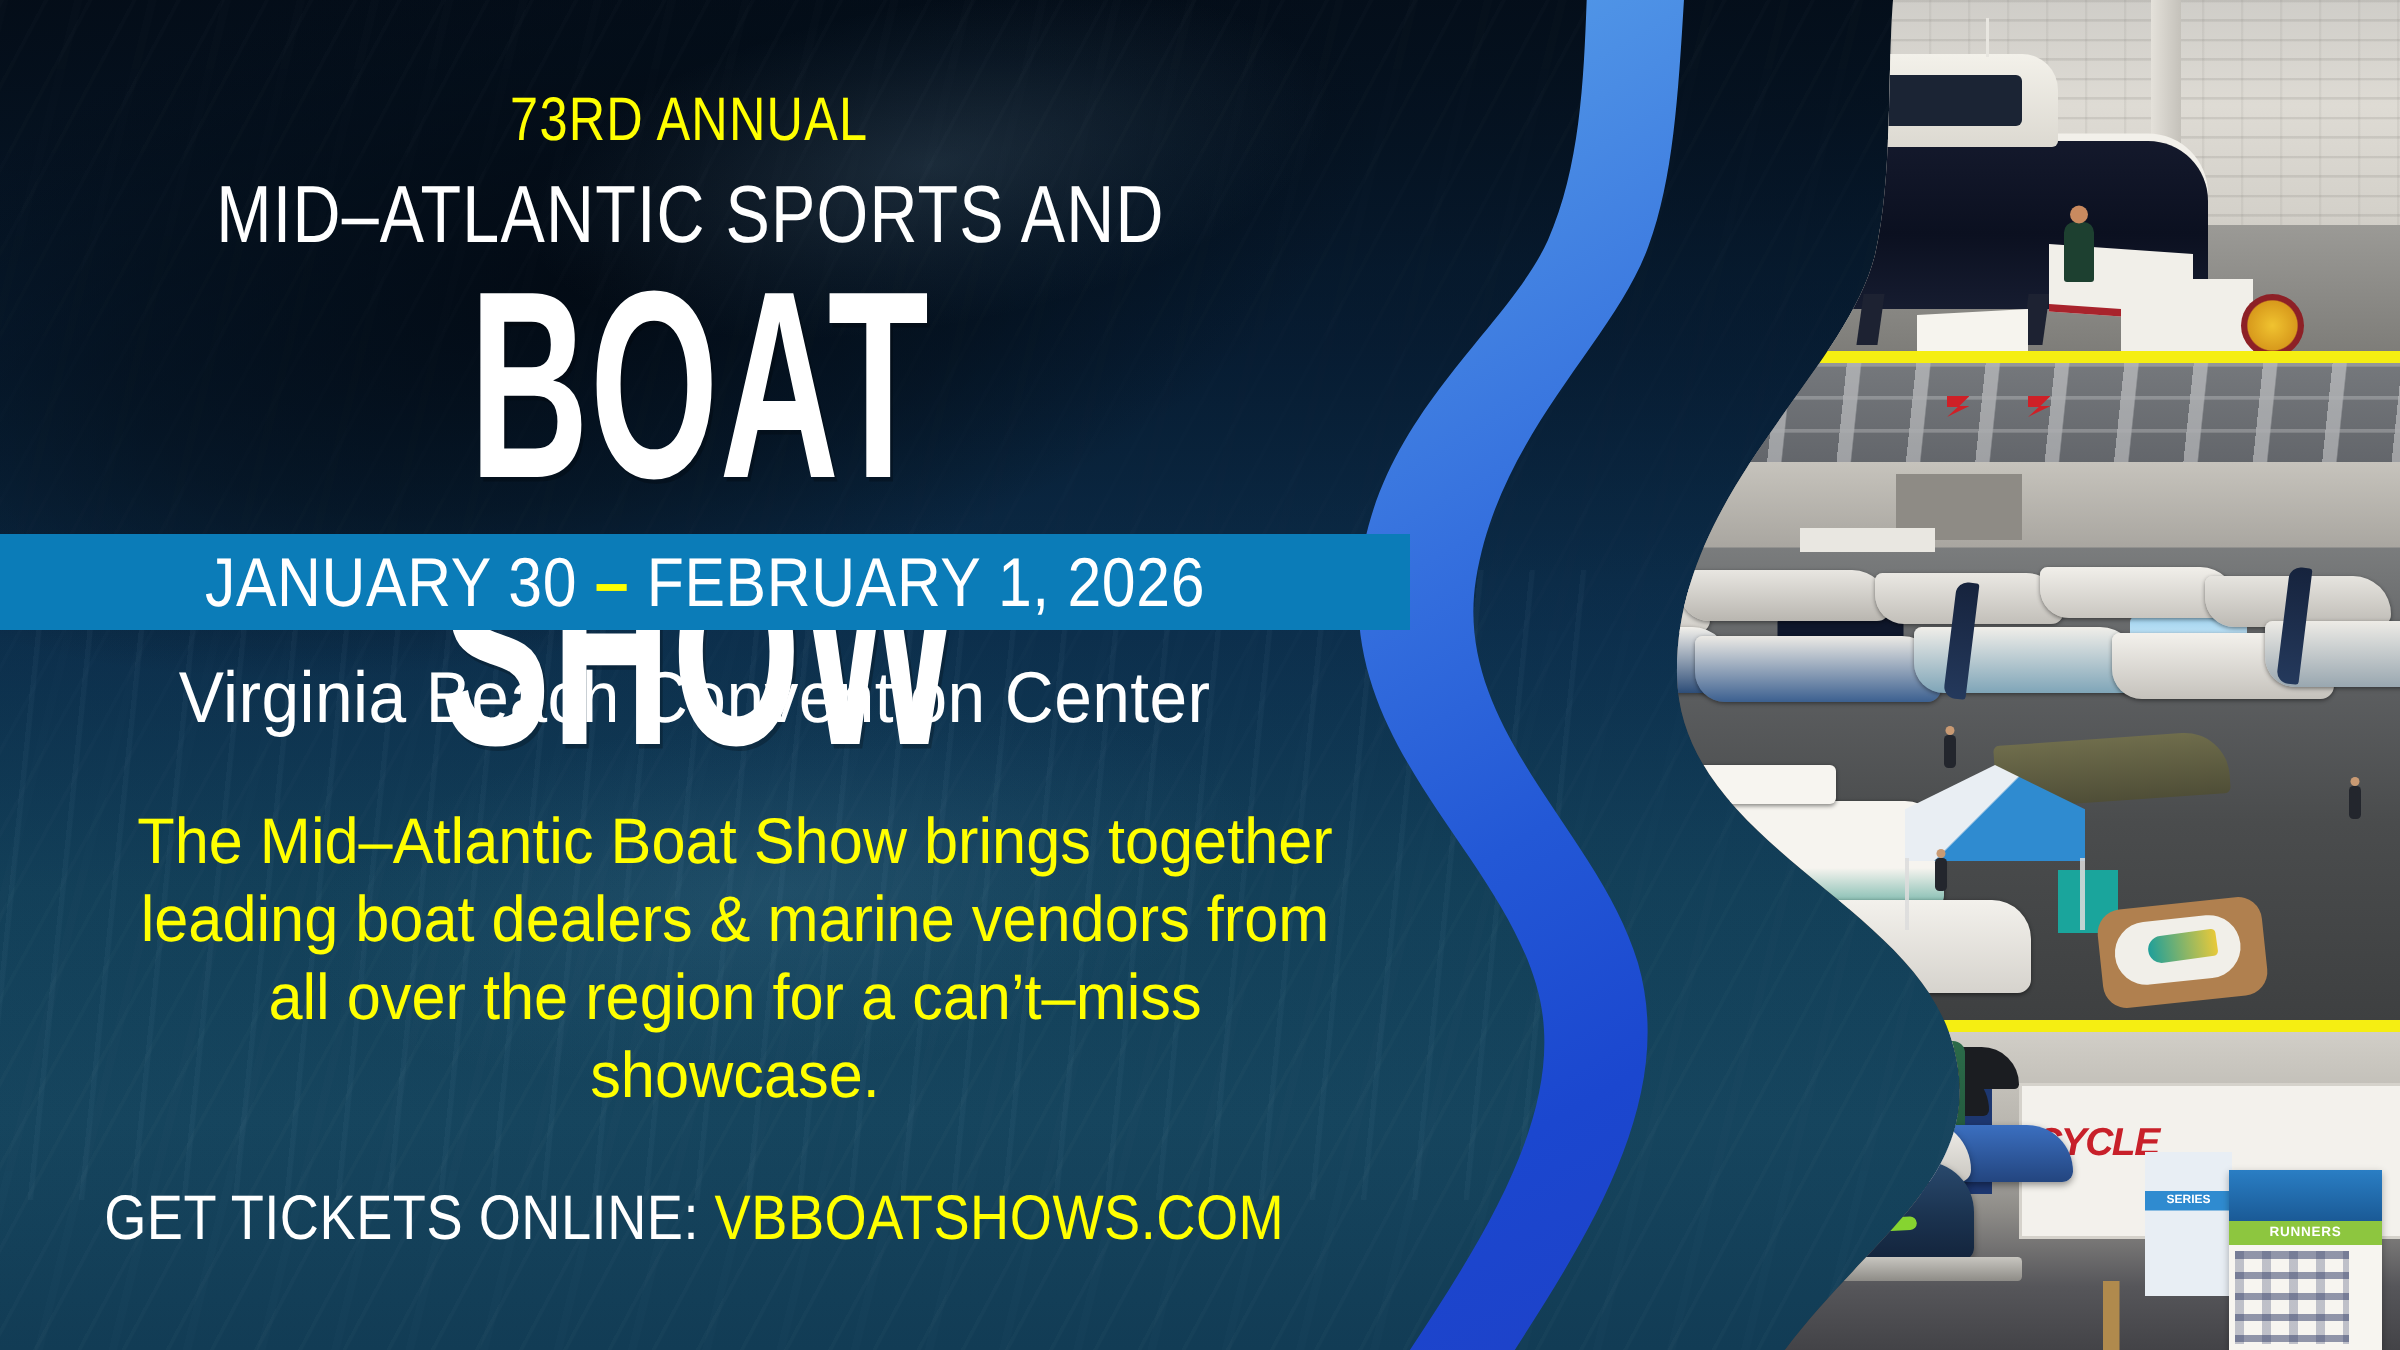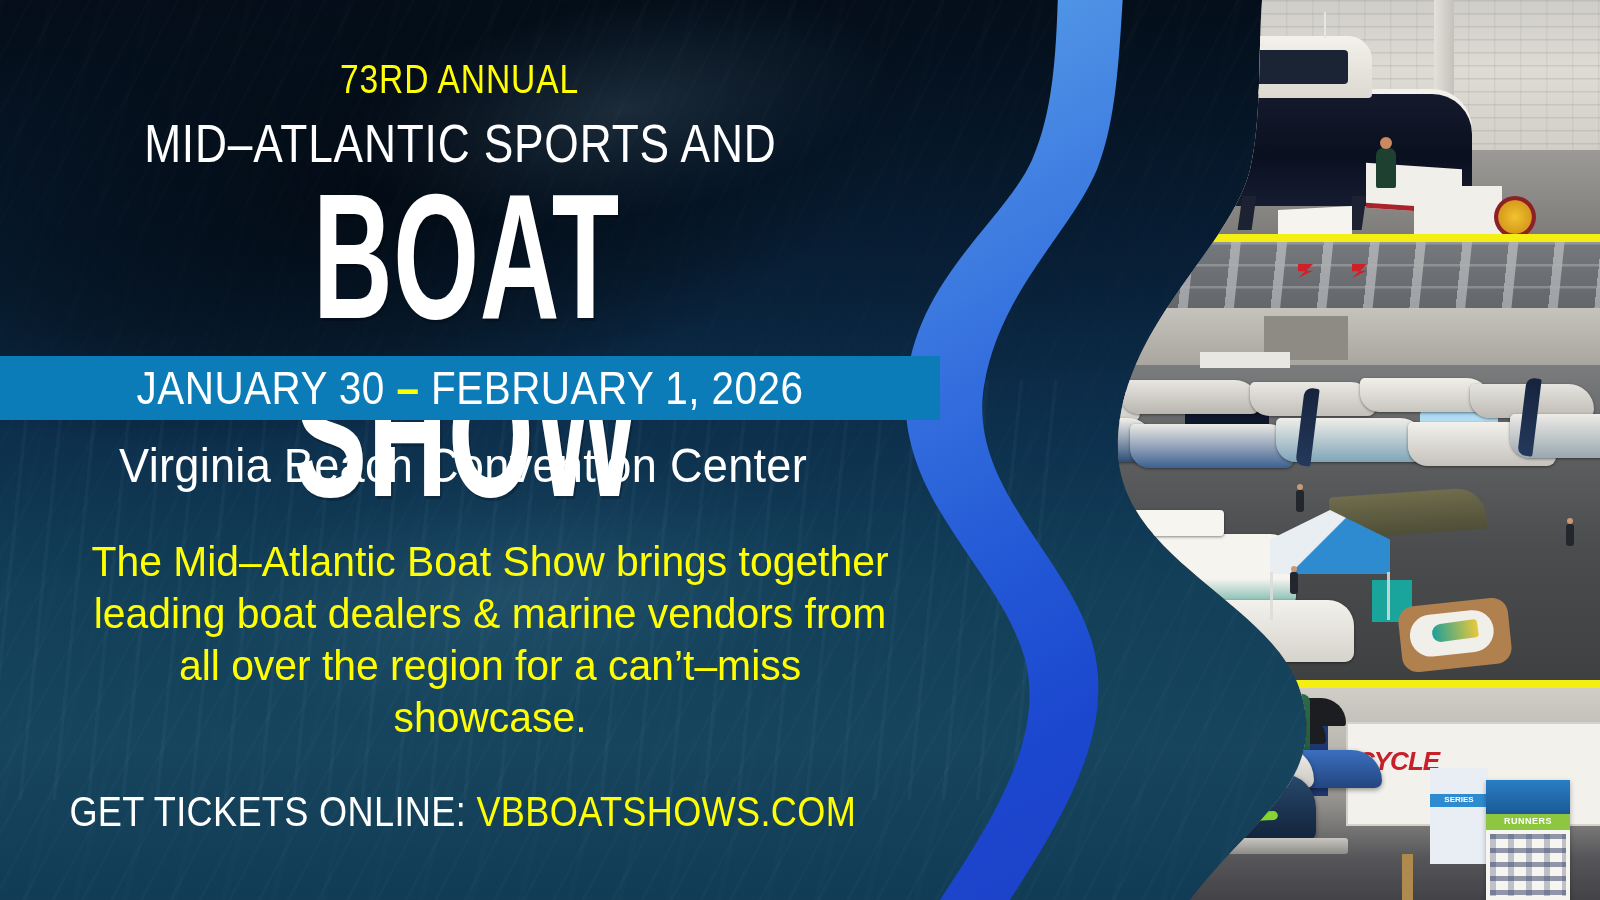--- a/index.html
+++ b/index.html
@@ -127,21 +127,21 @@
   .ski-stripe{position:absolute;left:78px;top:128px;width:200px;height:9px;background:#86d430;border-radius:5px;transform:rotate(-3deg);}
   .ski-seat{position:absolute;left:96px;top:74px;width:86px;height:28px;background:#3b587d;border-radius:14px 8px 4px 14px;}
   .ski-white{left:134px;top:58px;width:180px;height:42px;background:linear-gradient(to bottom,#f4f2ed,#c9c6c0);}
   .ski-blue2{left:248px;top:62px;width:134px;height:38px;background:linear-gradient(to bottom,#3b6fc0,#23457f);}
   .trailer{position:absolute;left:52px;top:150px;width:296px;height:16px;background:linear-gradient(to bottom,#c8c6c0,#8e8c87);border-radius:3px;}
   .wheel{position:absolute;left:92px;top:156px;width:32px;height:32px;border-radius:50%;background:#1b1d21;border:6px solid #3a3c41;}
   .easel-sign{position:absolute;left:352px;top:86px;width:120px;height:82px;background:#f6f4ef;box-shadow:0 2px 5px rgba(0,0,0,.35);}
   .easel-leg{position:absolute;left:402px;top:166px;width:11px;height:46px;background:#b08a4d;}
   .easel-t{position:absolute;left:0;top:16px;width:100%;text-align:center;font-family:"Liberation Serif",serif;font-size:13px;letter-spacing:.5px;color:#2a2a2a;}
   .easel-s{position:absolute;left:0;top:34px;width:100%;text-align:center;font-family:"Liberation Serif",serif;font-size:7px;line-height:9px;color:#4a4a4a;}
-  .runner-sign{position:absolute;left:486px;top:92px;width:84px;height:120px;background:#f7f5f0;box-shadow:0 2px 5px rgba(0,0,0,.3);}
+  .runner-sign{position:absolute;left:486px;top:92px;width:102px;height:120px;background:#f7f5f0;box-shadow:0 2px 5px rgba(0,0,0,.3);}
   .runner-top{position:absolute;left:0;top:0;width:100%;height:34px;background:linear-gradient(to bottom,#2a7ec4,#1a5a96);}
   .runner-band{position:absolute;left:0;top:34px;width:100%;height:16px;background:#8dc63f;}
   .runner-t{position:absolute;left:0;top:36px;width:100%;text-align:center;font-size:9px;font-weight:bold;color:#fff;letter-spacing:.5px;}
   .runner-grid{position:absolute;left:4px;top:54px;width:76px;height:62px;
     background:repeating-linear-gradient(to bottom, rgba(60,70,110,.55) 0 5px, rgba(0,0,0,0) 5px 14px),
                repeating-linear-gradient(to right, rgba(60,70,110,.3) 0 6px, rgba(0,0,0,0) 6px 18px);}
   .series-sign{position:absolute;left:430px;top:80px;width:58px;height:96px;background:#e8eef4;}
   .series-band{position:absolute;left:0;top:26px;width:100%;height:13px;background:#2f8bd0;}
   .series-t{position:absolute;left:0;top:27px;width:100%;text-align:center;font-size:8px;font-weight:bold;color:#fff;}
 

